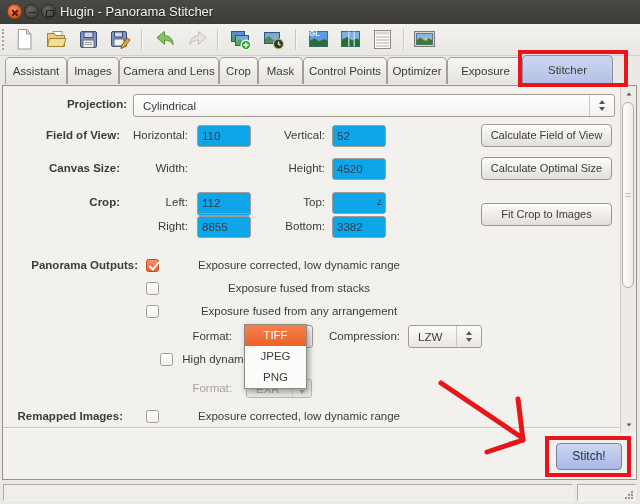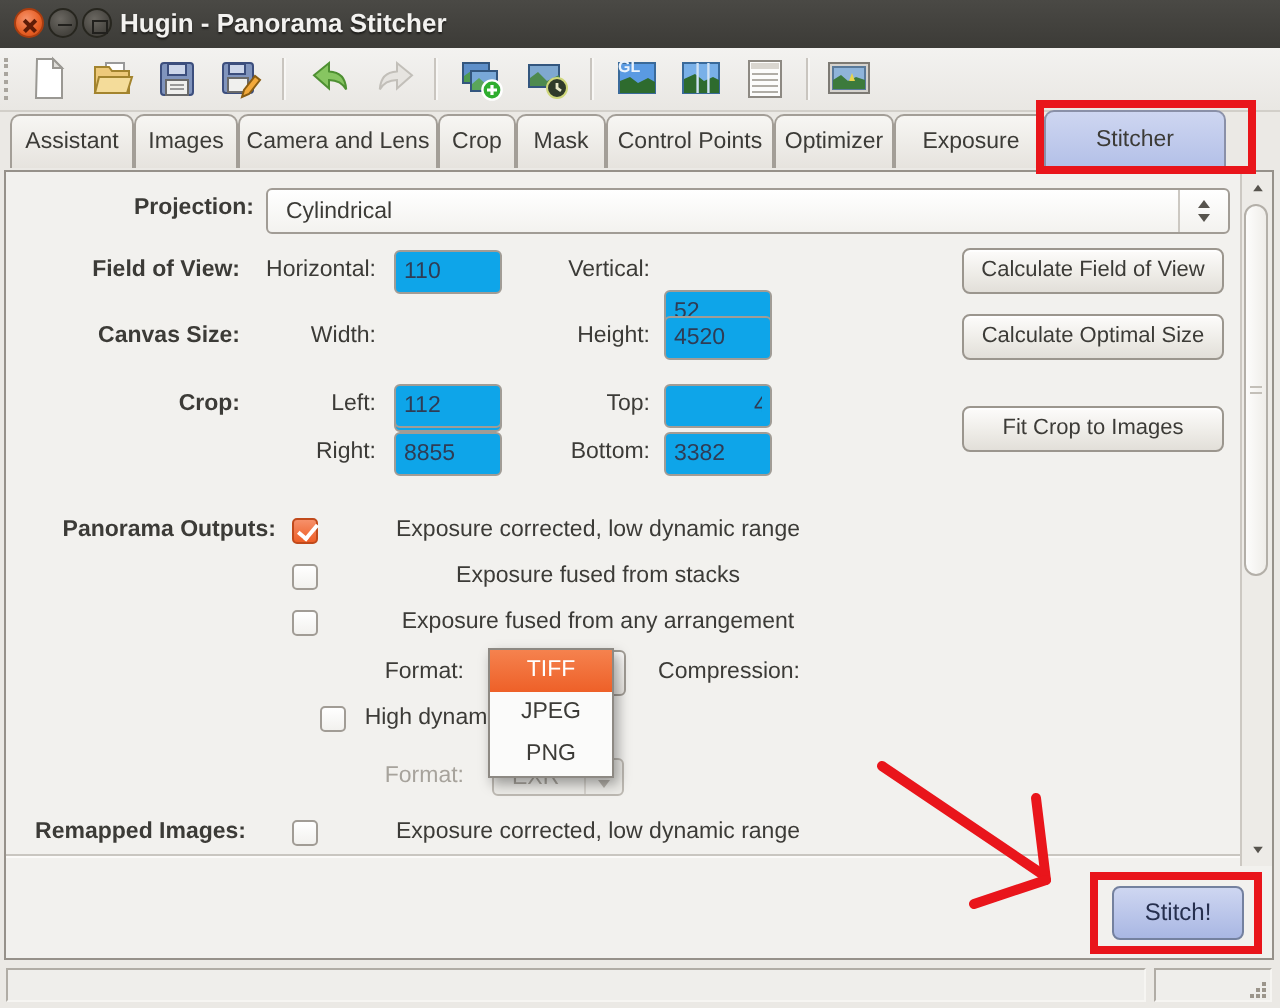--- a/index.html
+++ b/index.html
@@ -1,20 +1,20 @@
 <!DOCTYPE html>
 <html><head>
 <meta charset="utf-8">
 <style>
   html,body{margin:0;padding:0;}
   body{width:640px;height:504px;font-family:"Liberation Sans","DejaVu Sans",sans-serif;}
   #win{position:relative;width:640px;height:504px;background:#ebe9e5;overflow:hidden;}
   
   .titlebar{position:absolute;left:0;top:0;width:640px;height:24px;background:linear-gradient(#4a4945,#3c3b37);}
-  .title{position:absolute;left:60px;top:0;height:24px;line-height:24px;font-size:13px;font-weight:bold;color:#f3f2f0;text-shadow:0 1px 1px #1d1c1a;}
+  .title{position:absolute;left:60px;top:0;height:24px;line-height:24px;font-size:13px;font-weight:normal;color:#f3f2f0;text-shadow:0 1px 1px #1d1c1a;}
   .wbtn{position:absolute;top:4px;width:15px;height:15px;border-radius:50%;box-sizing:border-box;}
   .wbtn.close{left:7px;background:radial-gradient(circle at 40% 35%,#f6926a,#e65f25 60%,#c74a16);border:1px solid #a93d10;}
   .wbtn.min,.wbtn.max{background:radial-gradient(circle at 40% 35%,#6a6761,#45433e 70%);border:1px solid #27261f;}
   .wbtn.min{left:24px;} .wbtn.max{left:41px;}
   .xbar{position:absolute;left:3px;top:6.5px;width:8px;height:1.8px;background:#5e1c07;}
   .xbar.a{transform:rotate(45deg);} .xbar.b{transform:rotate(-45deg);}
   .minbar{position:absolute;left:3.5px;top:6.5px;width:7px;height:1.8px;background:#21201d;}
   .maxsq{position:absolute;left:4px;top:4.5px;width:6px;height:5px;border:1.6px solid #21201d;}
   
   .toolbar{position:absolute;left:0;top:24px;width:640px;height:31px;background:linear-gradient(#f3f2f0,#e9e7e3);border-bottom:1px solid #d2cfc9;}
@@ -205,21 +205,21 @@
       <span class="spin">
           <b class="tu"></b>
           <b class="td"></b>
         </span>
     </div>
 
     <div class="rlabel b" style="left:0;top:43px;width:117px">Field of View:</div>
     <div class="rlabel" style="left:110px;top:43px;width:75px">Horizontal:</div>
     <input class="inp" style="left: 194px; top: 39px; width: 54px; height: 22px;" value="110">
     <div class="rlabel" style="left:252px;top:43px;width:70px">Vertical:</div>
-    <input class="inp" style="left: 329px; top: 39px; width: 54px; height: 22px; margin-top: 20px;" value="52">
+    <input class="inp" style="left: 329px; top: 39px; width: 54px; height: 22px;" value="52">
     <div class="btn" style="left:478px;top:38px;width:131px;height:23px">Calculate Field of View</div>
 
     <div class="rlabel b" style="left:0;top:76px;width:117px">Canvas Size:</div>
     <div class="rlabel" style="left:110px;top:76px;width:75px">Width:</div>
     <input class="inp" style="left: 194px; top: 72px; width: 54px; height: 22px; margin-top: 36px;" value="8897">
     <div class="rlabel" style="left:252px;top:76px;width:70px">Height:</div>
     <input class="inp" style="left: 329px; top: 72px; width: 54px; height: 22px;" value="4520">
     <div class="btn" style="left:478px;top:71px;width:131px;height:23px">Calculate Optimal Size</div>
 
     <div class="rlabel b" style="left:0;top:110px;width:117px">Crop:</div>
@@ -239,20 +239,27 @@
       </span>
     <div class="llabel" style="left:161px;top:173px;width:270px">Exposure corrected, low dynamic range</div>
     <span class="cb" style="left:143px;top:196px"></span>
     <div class="llabel" style="left:161px;top:196px;width:270px">Exposure fused from stacks</div>
     <span class="cb" style="left:143px;top:219px"></span>
     <div class="llabel" style="left:161px;top:219px;width:270px">Exposure fused from any arrangement</div>
 
     <div class="rlabel" style="left:140px;top:244px;width:89px">Format:</div>
     <div class="combo btnface" style="left:242px;top:239px;width:68px;height:23px"></div>
     <div class="rlabel" style="left:307px;top:244px;width:90px">Compression:</div>
+    <div class="combo btnface" style="left:405px;top:239px;width:74px;height:23px">
+      <span class="val">LZW</span>
+      <span class="spin">
+          <b class="tu"></b>
+          <b class="td"></b>
+        </span>
+    </div>
 
     <span class="cb" style="left:157px;top:267px"></span>
     <div class="llabel" style="left:176px;top:267px;width:68px;overflow:hidden">High dynam</div>
 
     <div class="rlabel dis" style="left:140px;top:296px;width:89px">Format:</div>
     <div class="combo disabled" style="left:243px;top:293px;width:66px;height:19px">
       <span class="val">EXR</span>
       <span class="spin" style="width:18px">
           <b class="tu"></b>
           <b class="td"></b>

